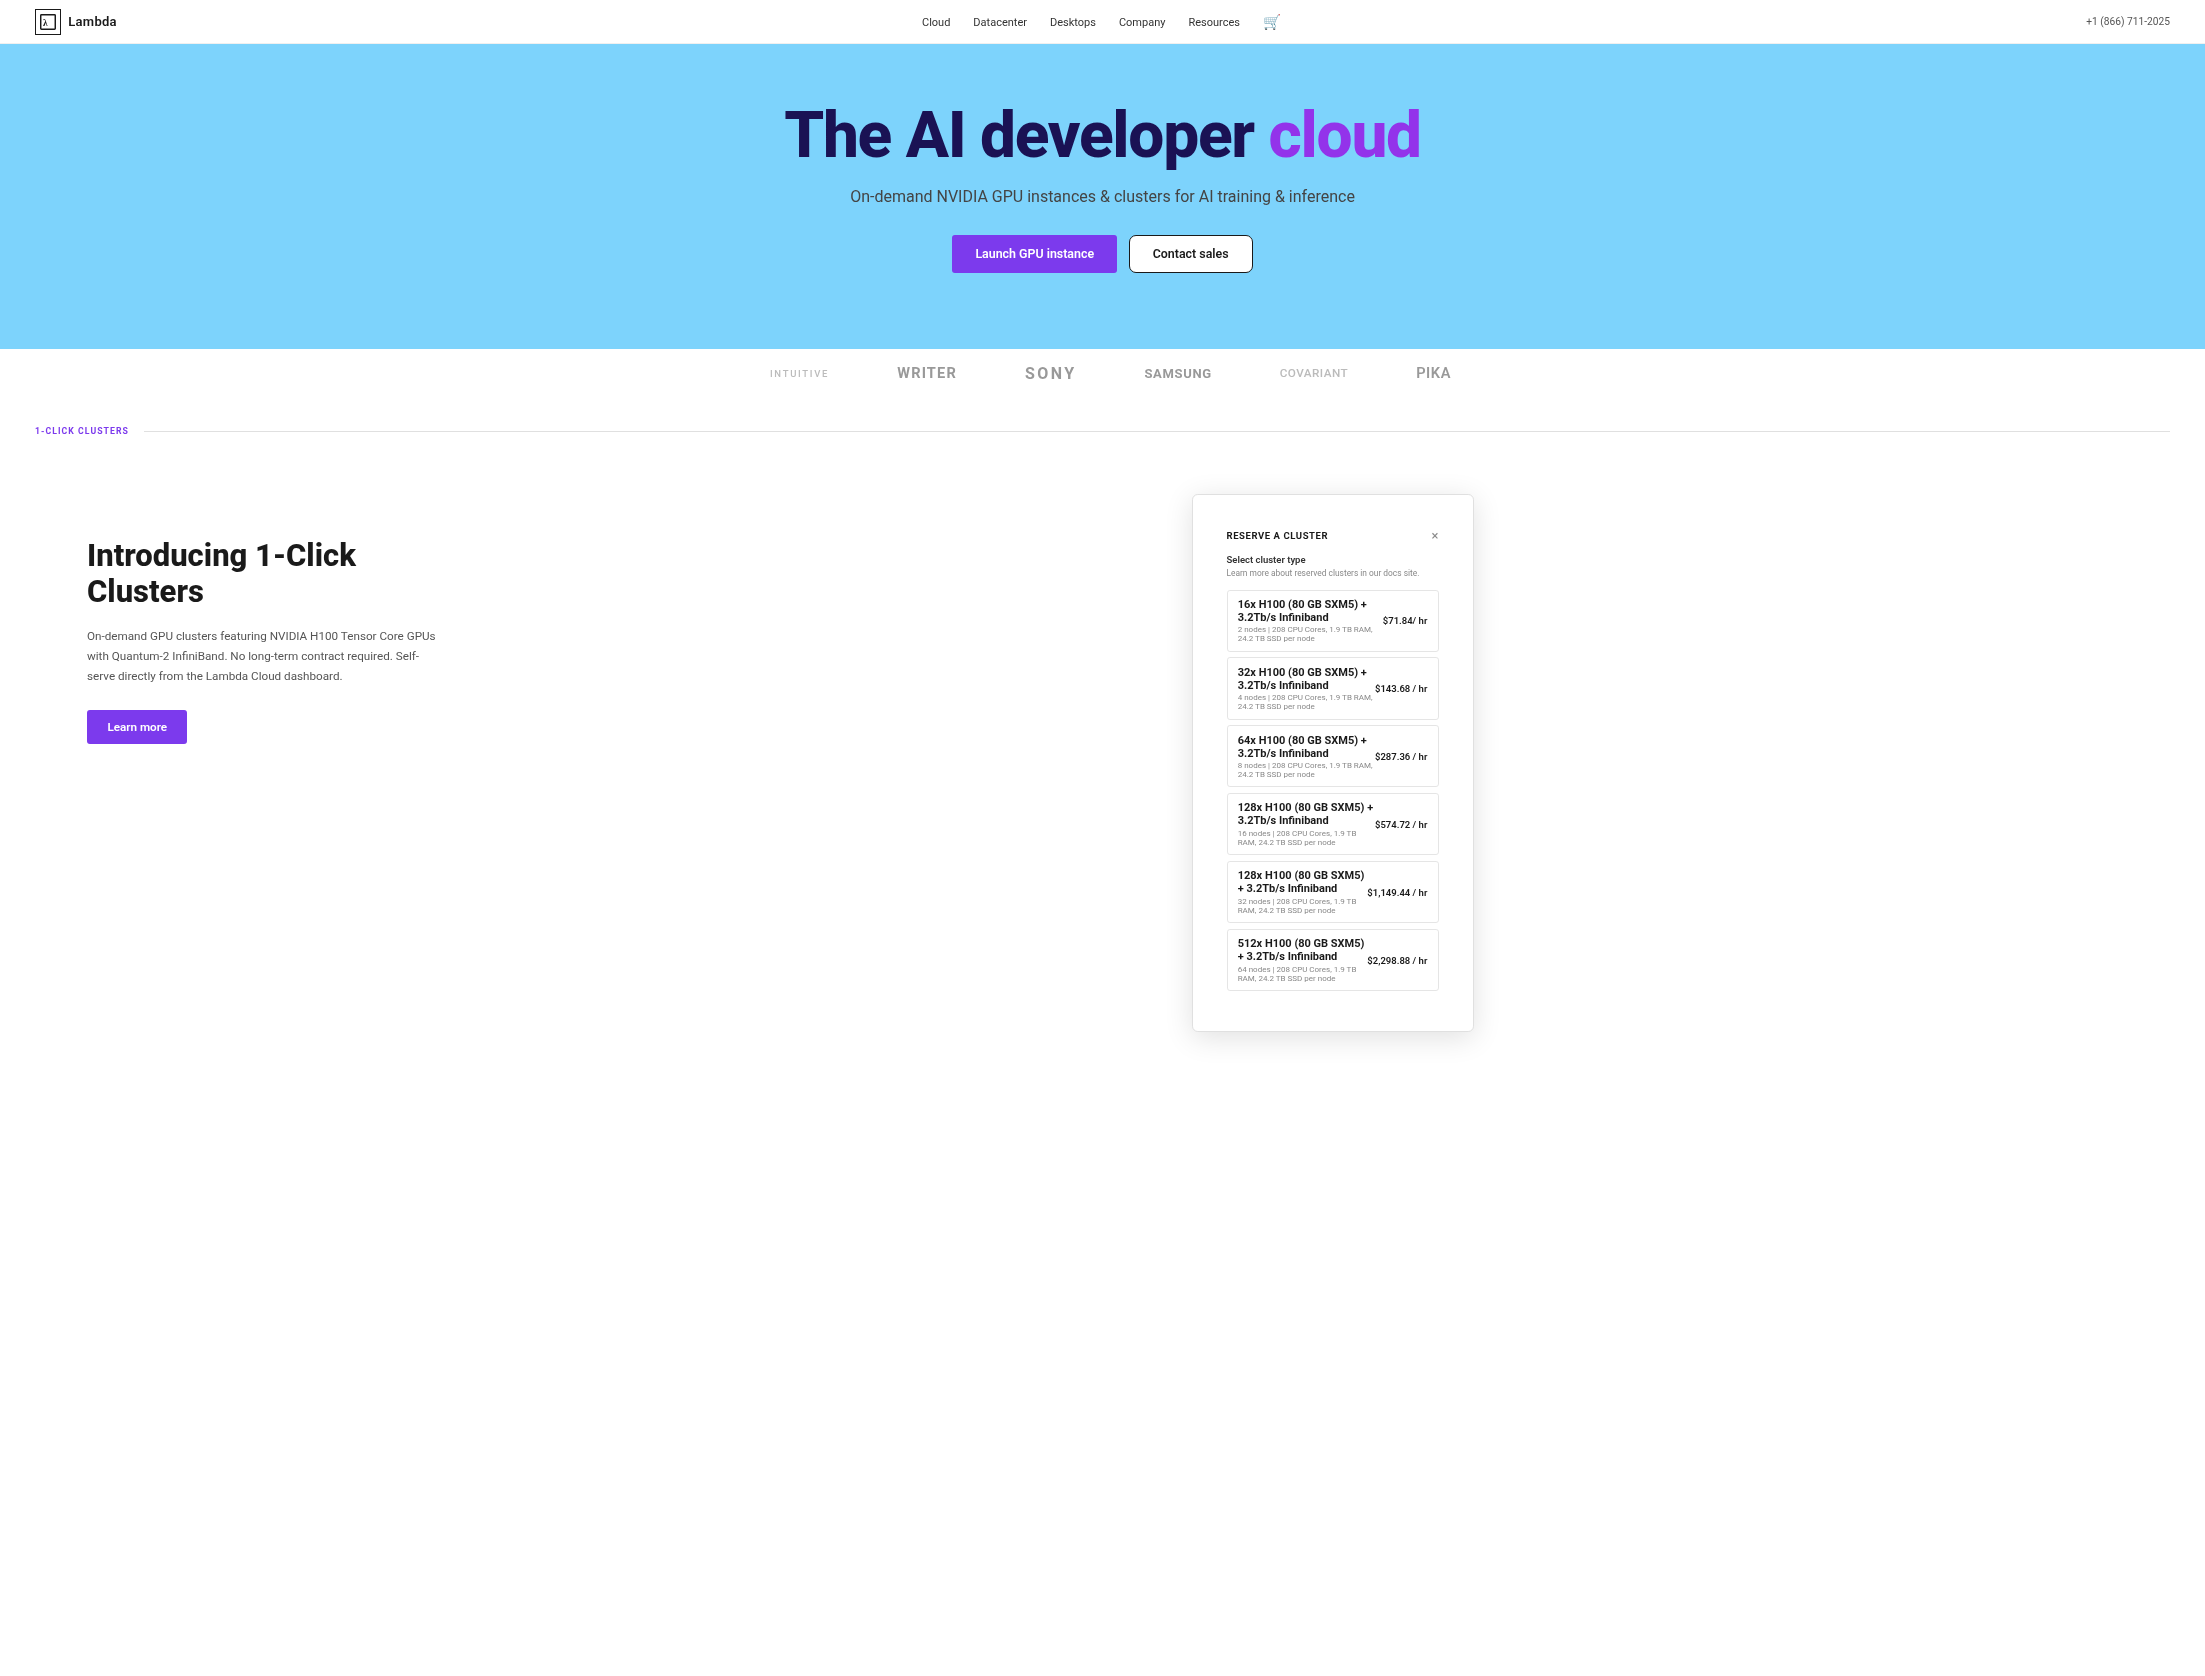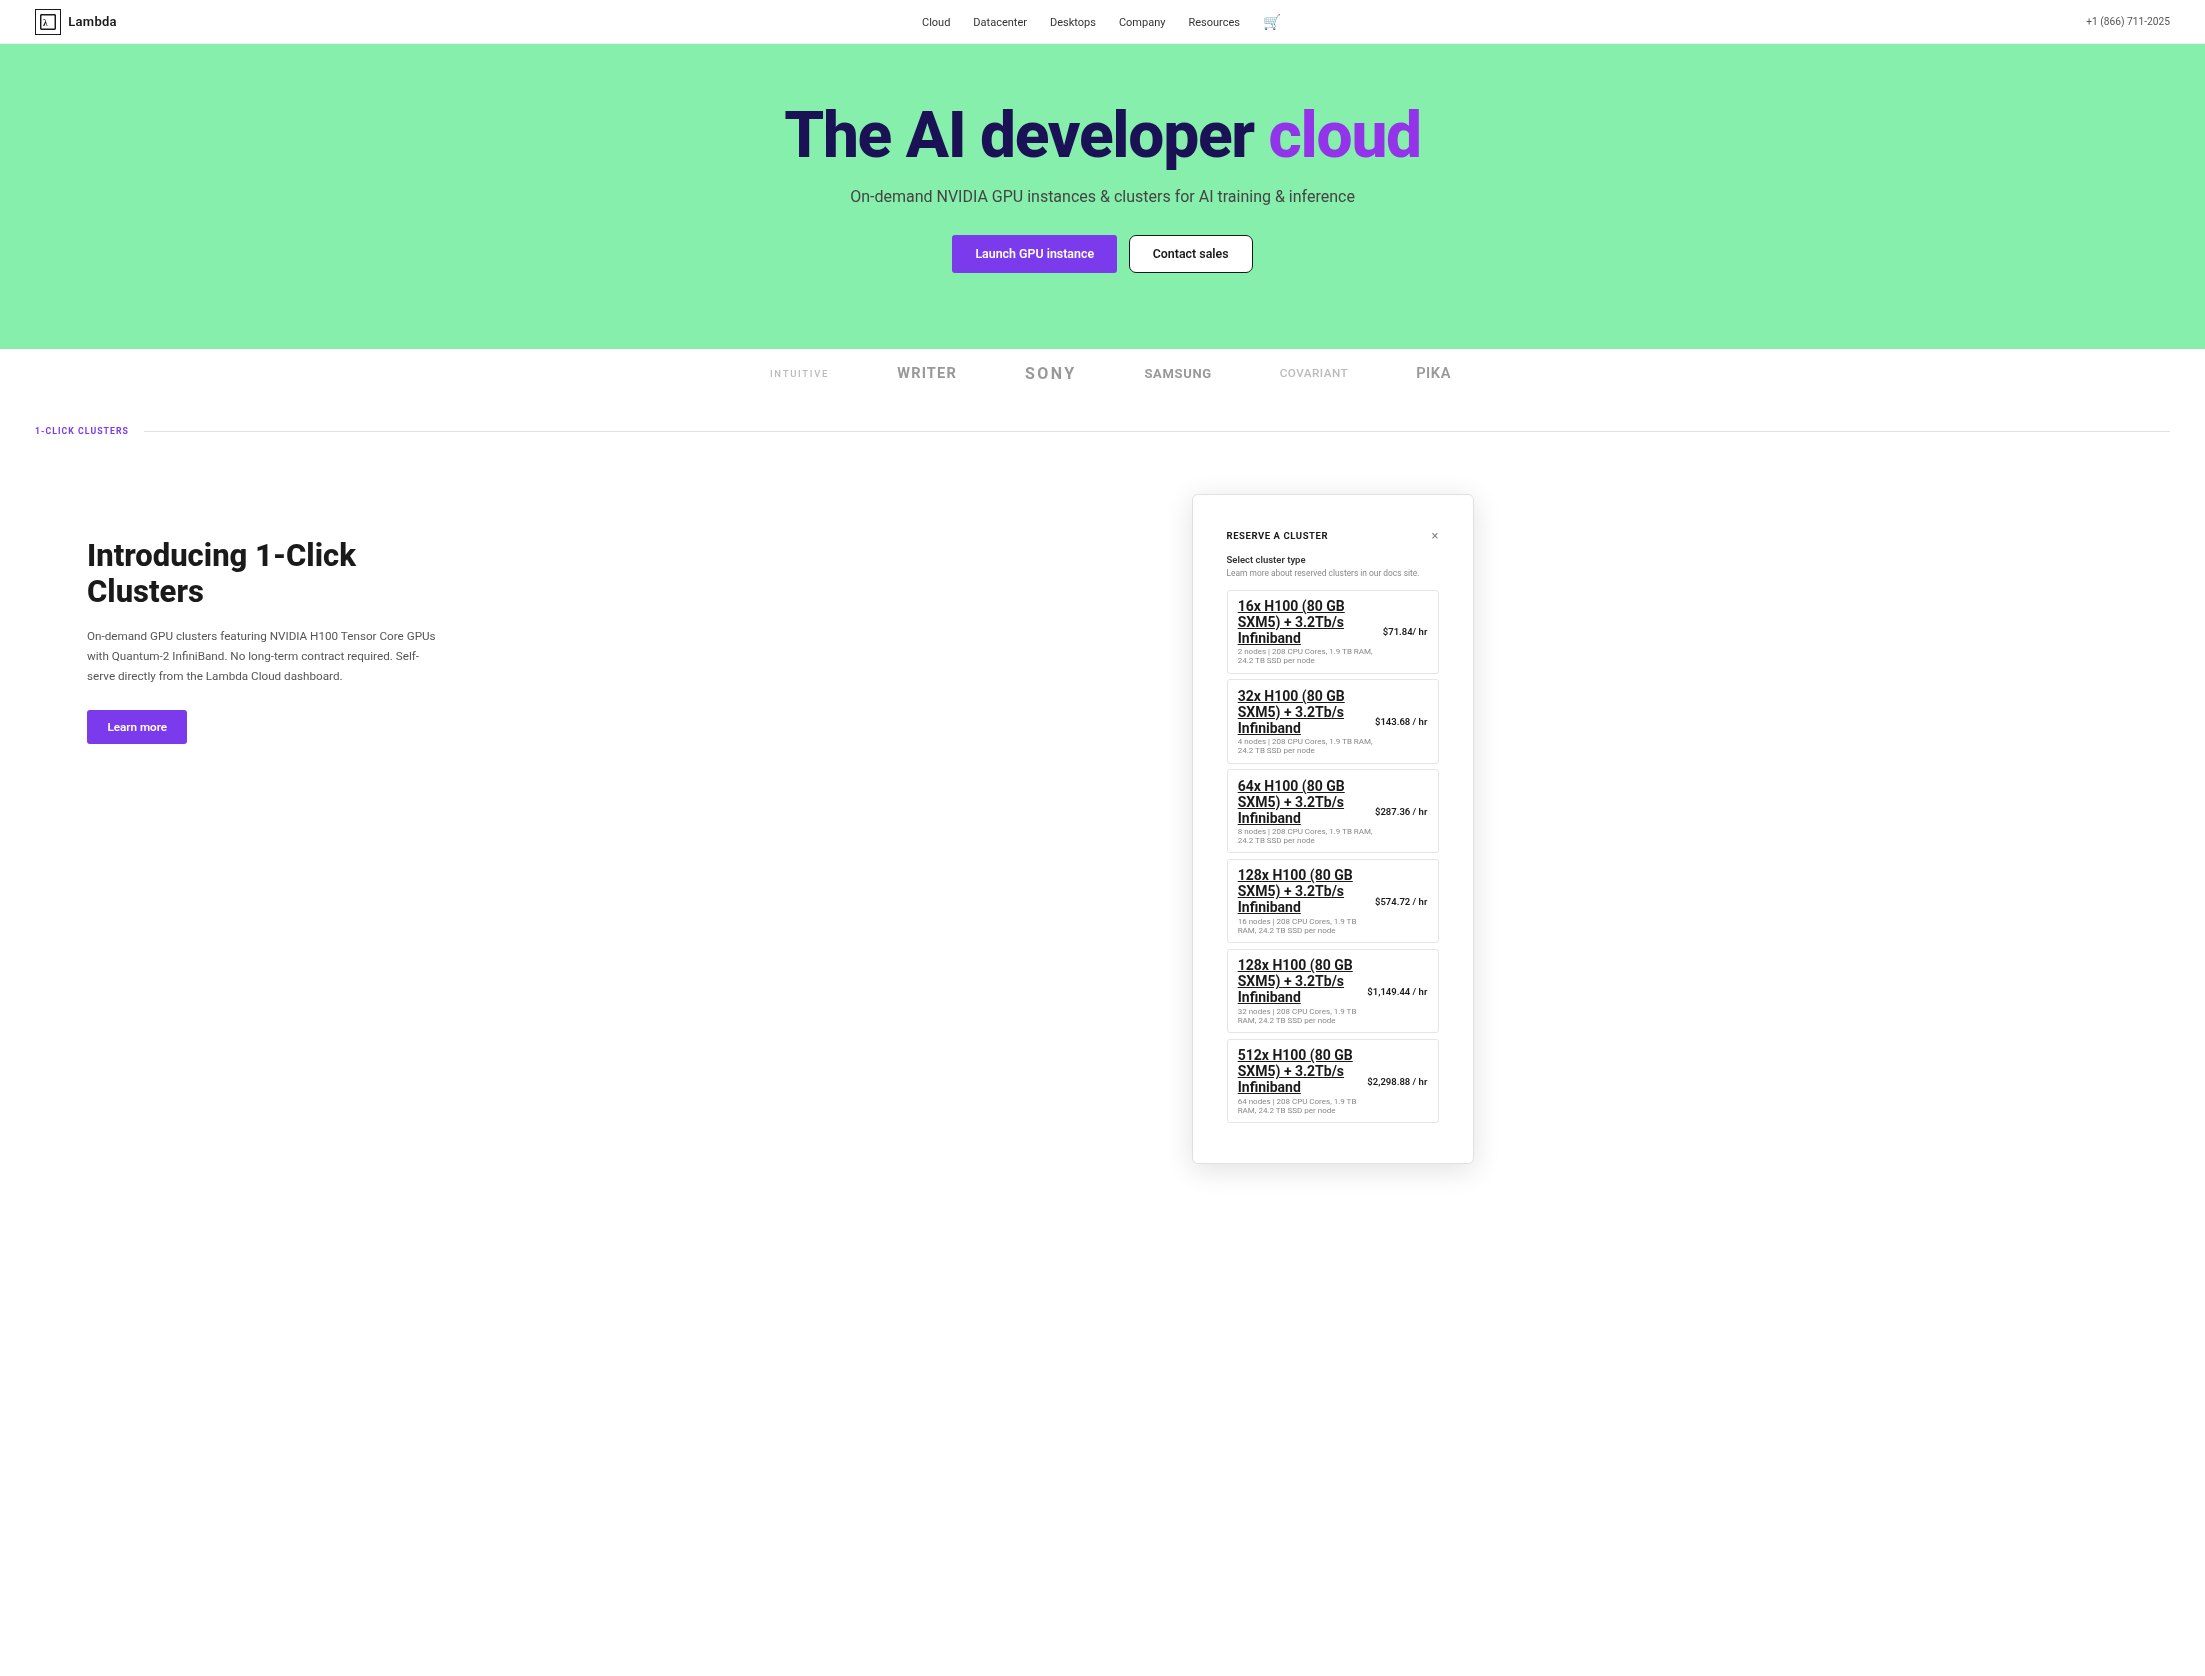--- a/index.html
+++ b/index.html
@@ -75,21 +75,21 @@
       color: #555;
       font-weight: 400;
     }
 
     
     .hero {
       display: flex;
       flex-direction: column;
       align-items: center;
       padding: 58px 35px 44px;
-      background: #86efac;
+      background: #7dd3fc;
     }
 
     .hero-title {
       font-size: 64px;
       font-weight: 800;
       line-height: 1.05;
       letter-spacing: -0.02em;
       margin-bottom: 17.5px;
     }
 
@@ -295,25 +295,24 @@
       justify-content: space-between;
       align-items: center;
       border: 0.7px solid #e5e5e5;
       border-radius: 2.9px;
       padding: 7.3px 10.2px;
       margin-bottom: 5.8px;
       cursor: pointer;
     }
 
     .cluster-name {
-      font-size: 14px;
+      font-size: 11px;
       font-weight: 700;
       color: #1a1a1a;
       margin-bottom: 1.5px;
-      text-decoration: underline;
     }
 
     .cluster-specs {
       font-size: 8px;
       color: #888;
     }
 
     .cluster-price {
       font-size: 9.5px;
       font-weight: 600;

